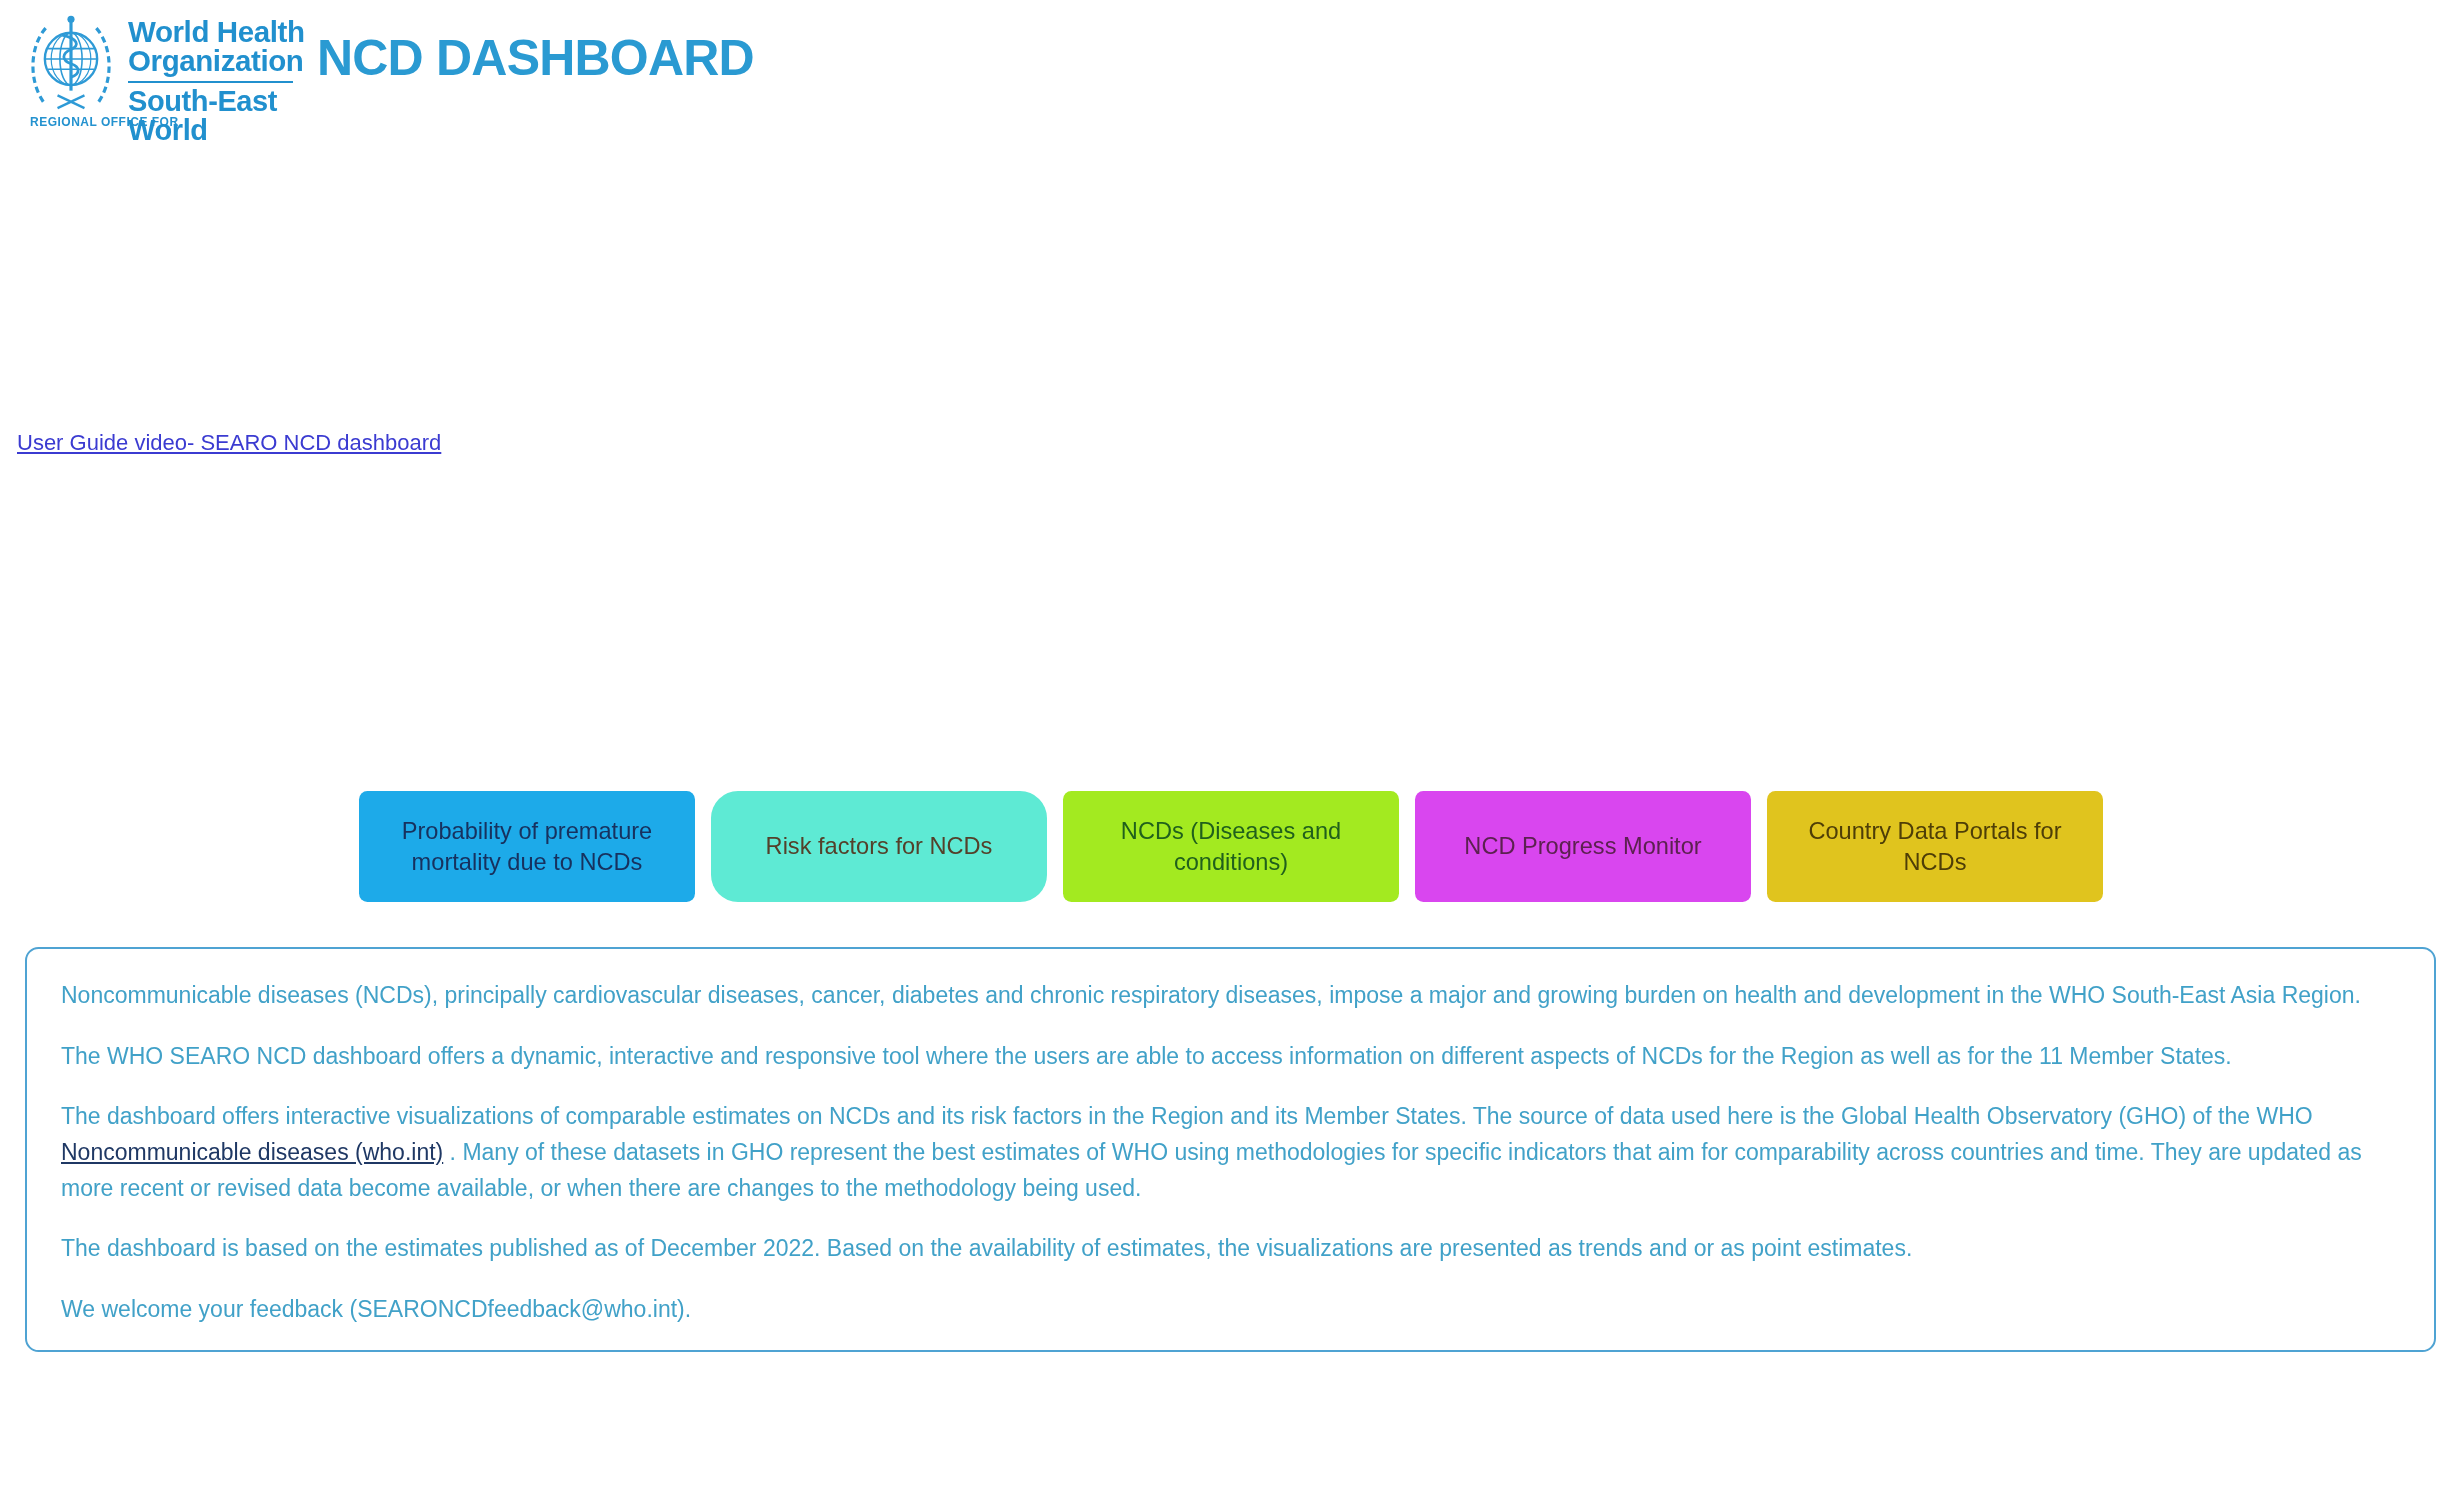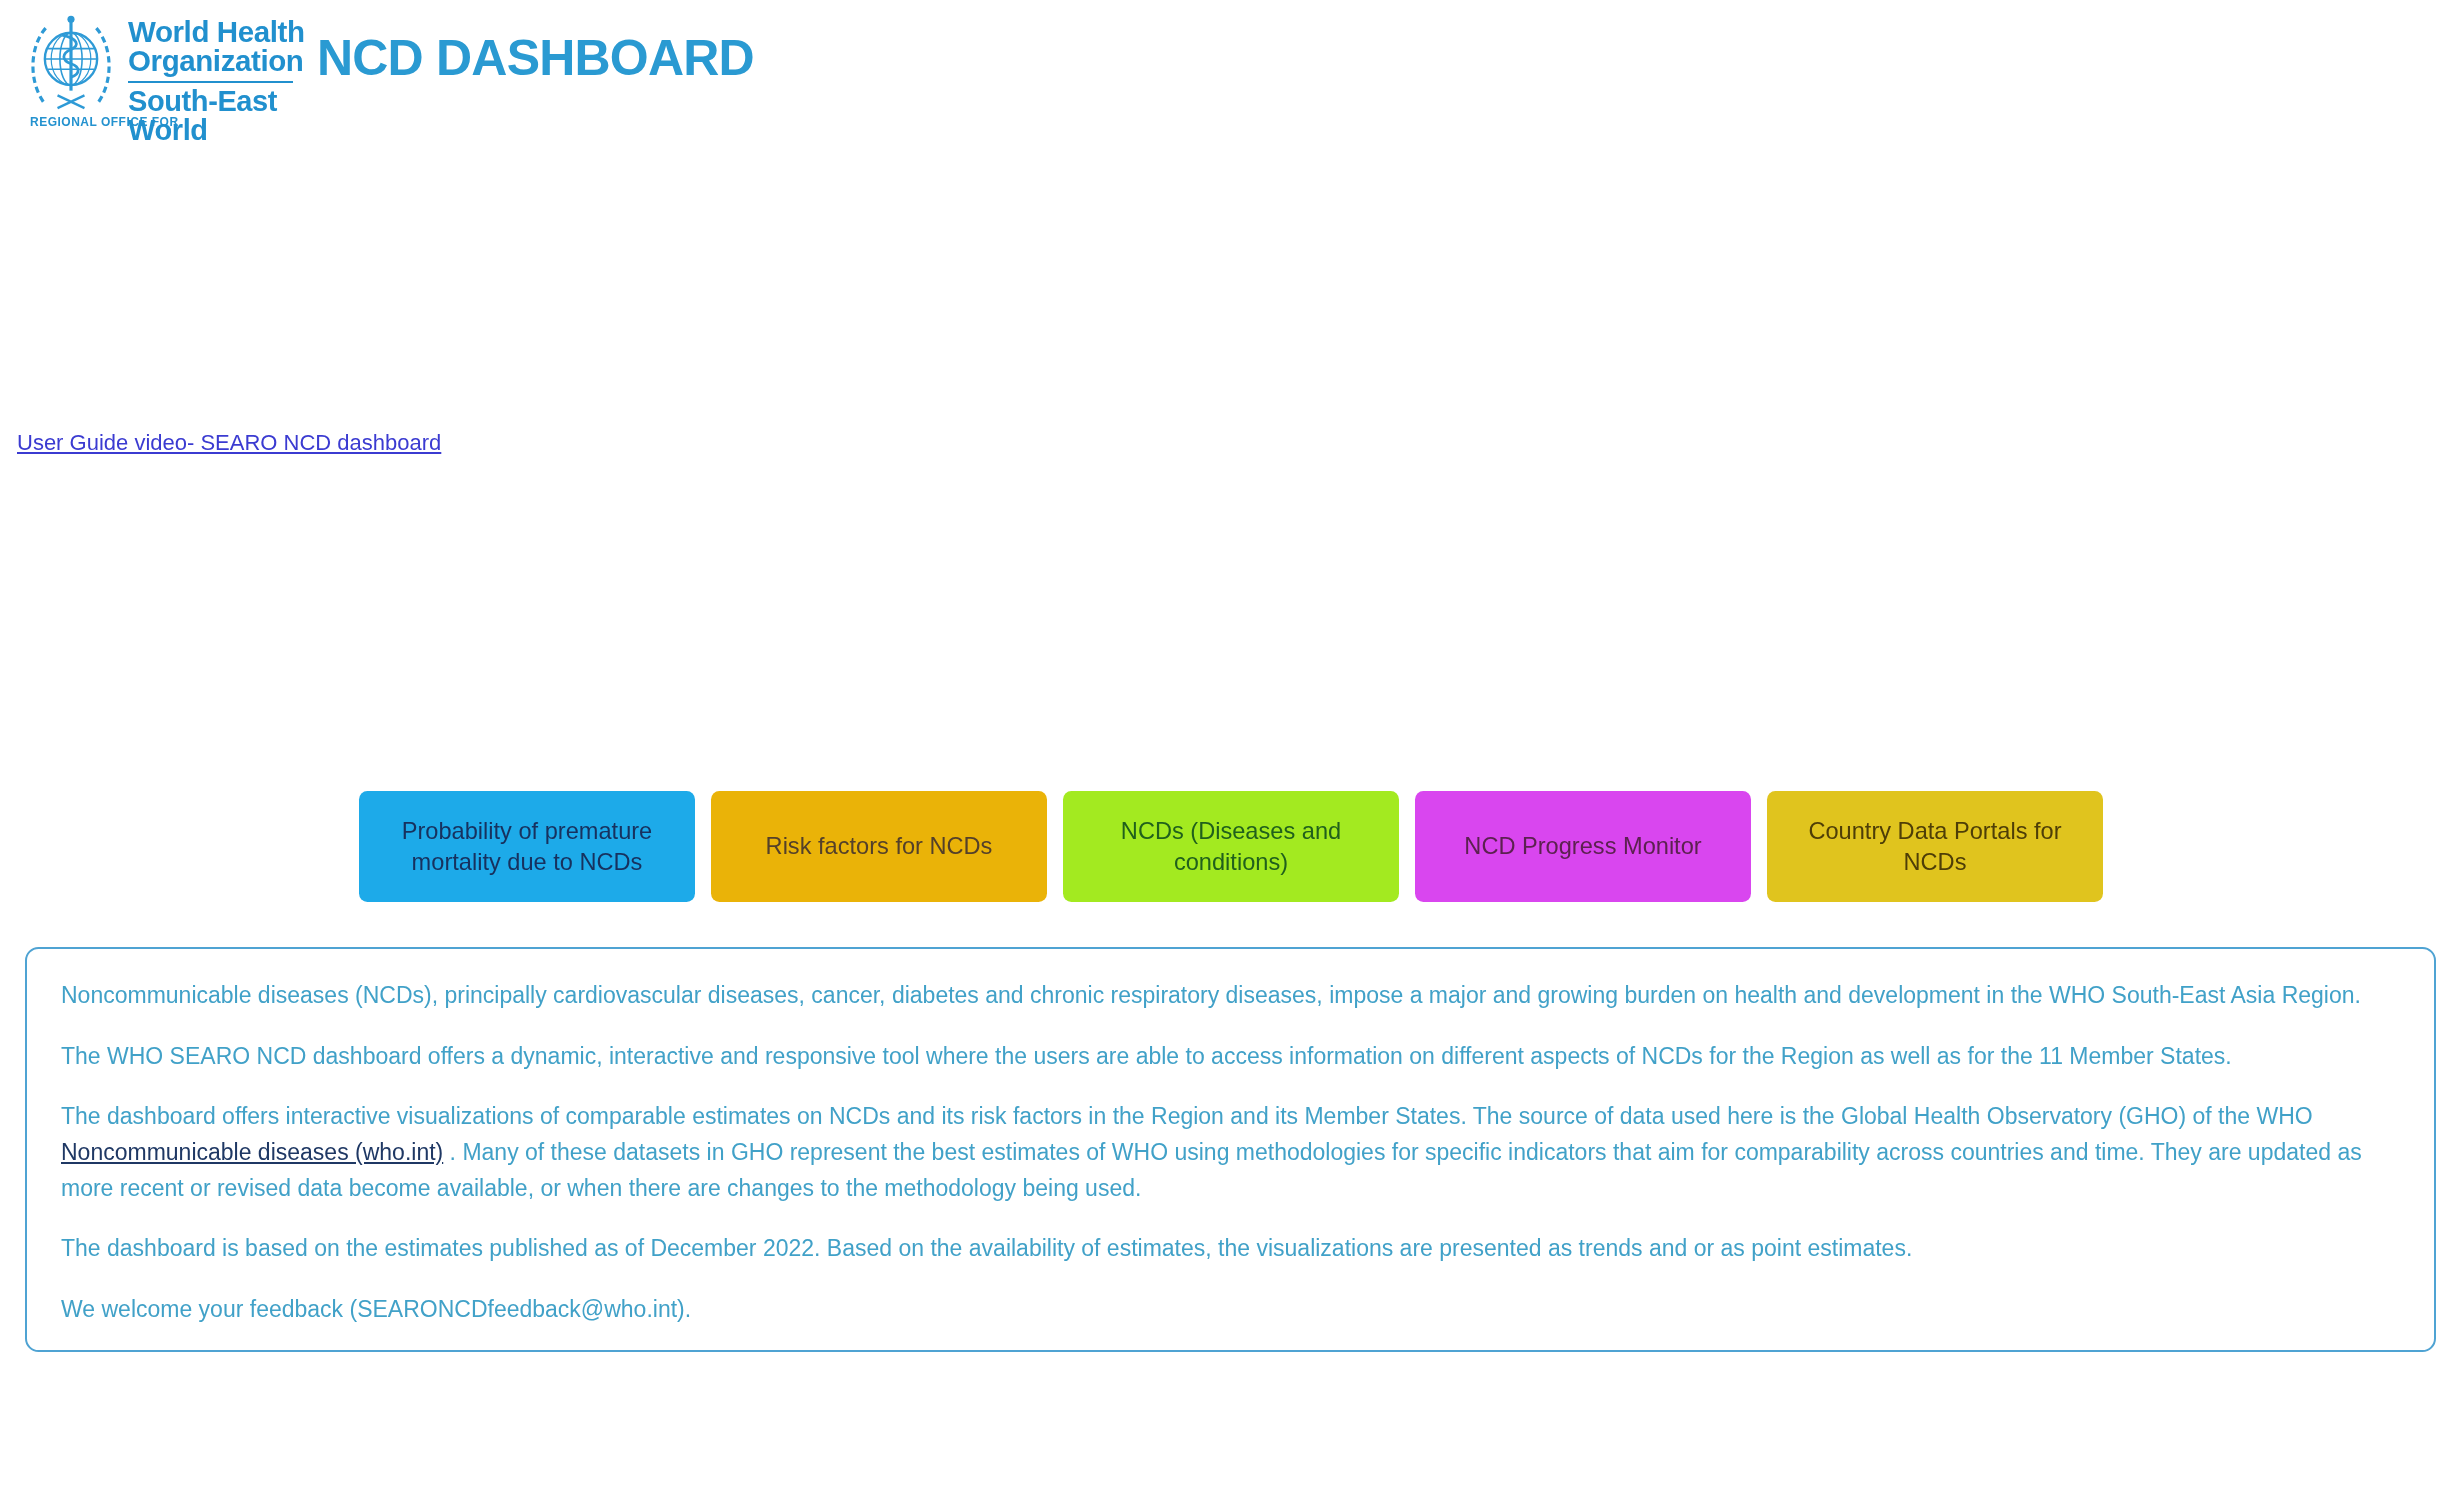--- a/index.html
+++ b/index.html
@@ -91,21 +91,21 @@
     <div class="logo-region">South-East World</div>
   </div>
 </div>
 
 <div class="page-title">NCD DASHBOARD</div>
 
 <a class="guide-link">User Guide video- SEARO NCD dashboard</a>
 
 <div class="btn-row">
   <button class="nav-btn" style="background: rgb(29, 170, 233); color: rgb(23, 49, 94);">Probability of premature mortality due to NCDs</button>
-  <button class="nav-btn" style="background: #eab308; color: rgb(84, 64, 42);">Risk factors for NCDs</button>
+  <button class="nav-btn" style="background: #5eead4; color: rgb(84, 64, 42); border-radius: 27px;">Risk factors for NCDs</button>
   <button class="nav-btn" style="background: rgb(163, 234, 32); color: rgb(32, 96, 28);">NCDs (Diseases and conditions)</button>
   <button class="nav-btn" style="background: #d946ef; color: rgb(92, 33, 80);">NCD Progress Monitor</button>
   <button class="nav-btn" style="background: rgb(224, 196, 30); color: rgb(78, 62, 7);">Country Data Portals for NCDs</button>
 </div>
 
 <div class="intro-panel">
   <p>Noncommunicable diseases (NCDs), principally cardiovascular diseases, cancer, diabetes and chronic respiratory diseases, impose a major and growing burden on health and development in the WHO South-East Asia Region.</p>
   <p>The WHO SEARO NCD dashboard offers a dynamic, interactive and responsive tool where the users are able to access information on different aspects of NCDs for the Region as well as for the 11 Member States.</p>
   <p><span>The dashboard offers interactive visualizations of comparable estimates on NCDs and its risk factors in the Region and its Member States. The source of data used here is the Global Health Observatory (GHO) of the WHO </span><a class="inline-link">Noncommunicable diseases (who.int)</a><span> . Many of these datasets in GHO represent the best estimates of WHO using methodologies for specific indicators that aim for comparability across countries and time. They are updated as more recent or revised data become available, or when there are changes to the methodology being used.</span></p>
   <p>The dashboard is based on the estimates published as of December 2022. Based on the availability of estimates, the visualizations are presented as trends and or as point estimates.</p>

